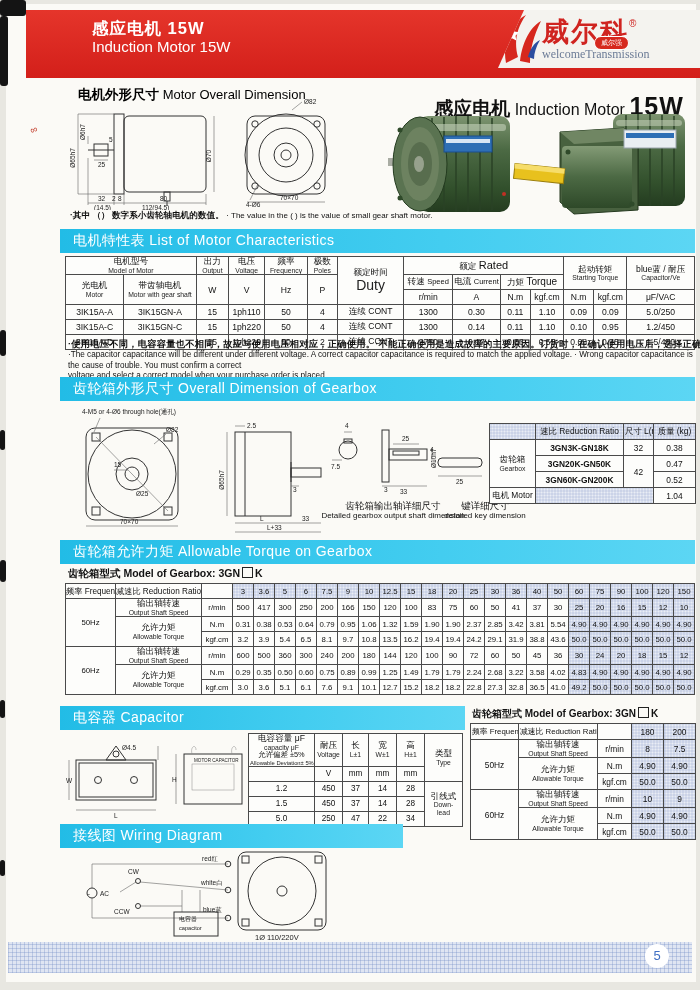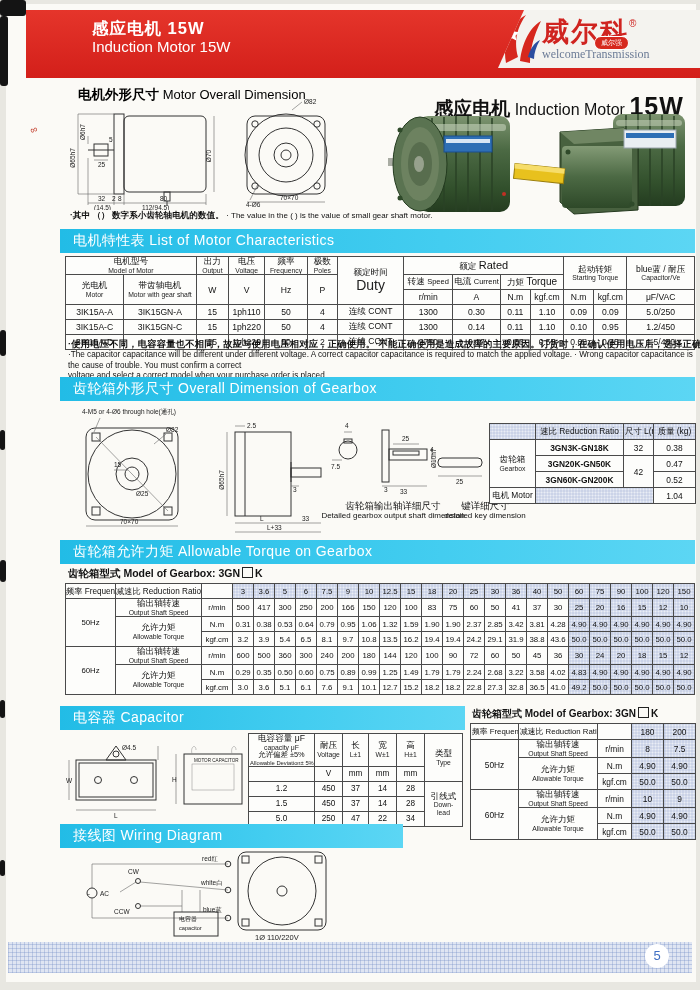--- a/index.html
+++ b/index.html
@@ -605,21 +605,21 @@
         <td>0.95</td>
         <td>1.06</td>
         <td>1.32</td>
         <td>1.59</td>
         <td>1.90</td>
         <td>1.90</td>
         <td>2.37</td>
         <td>2.85</td>
         <td>3.42</td>
         <td>3.81</td>
-        <td>4.28</td>
+        <td>5.54</td>
         <td>4.90</td>
         <td>4.90</td>
         <td>4.90</td>
         <td>4.90</td>
         <td>4.90</td>
         <td>4.90</td>
       </tr>
   <tr class="sh6">
     <td>kgf.cm</td>
   <td>3.2</td>

